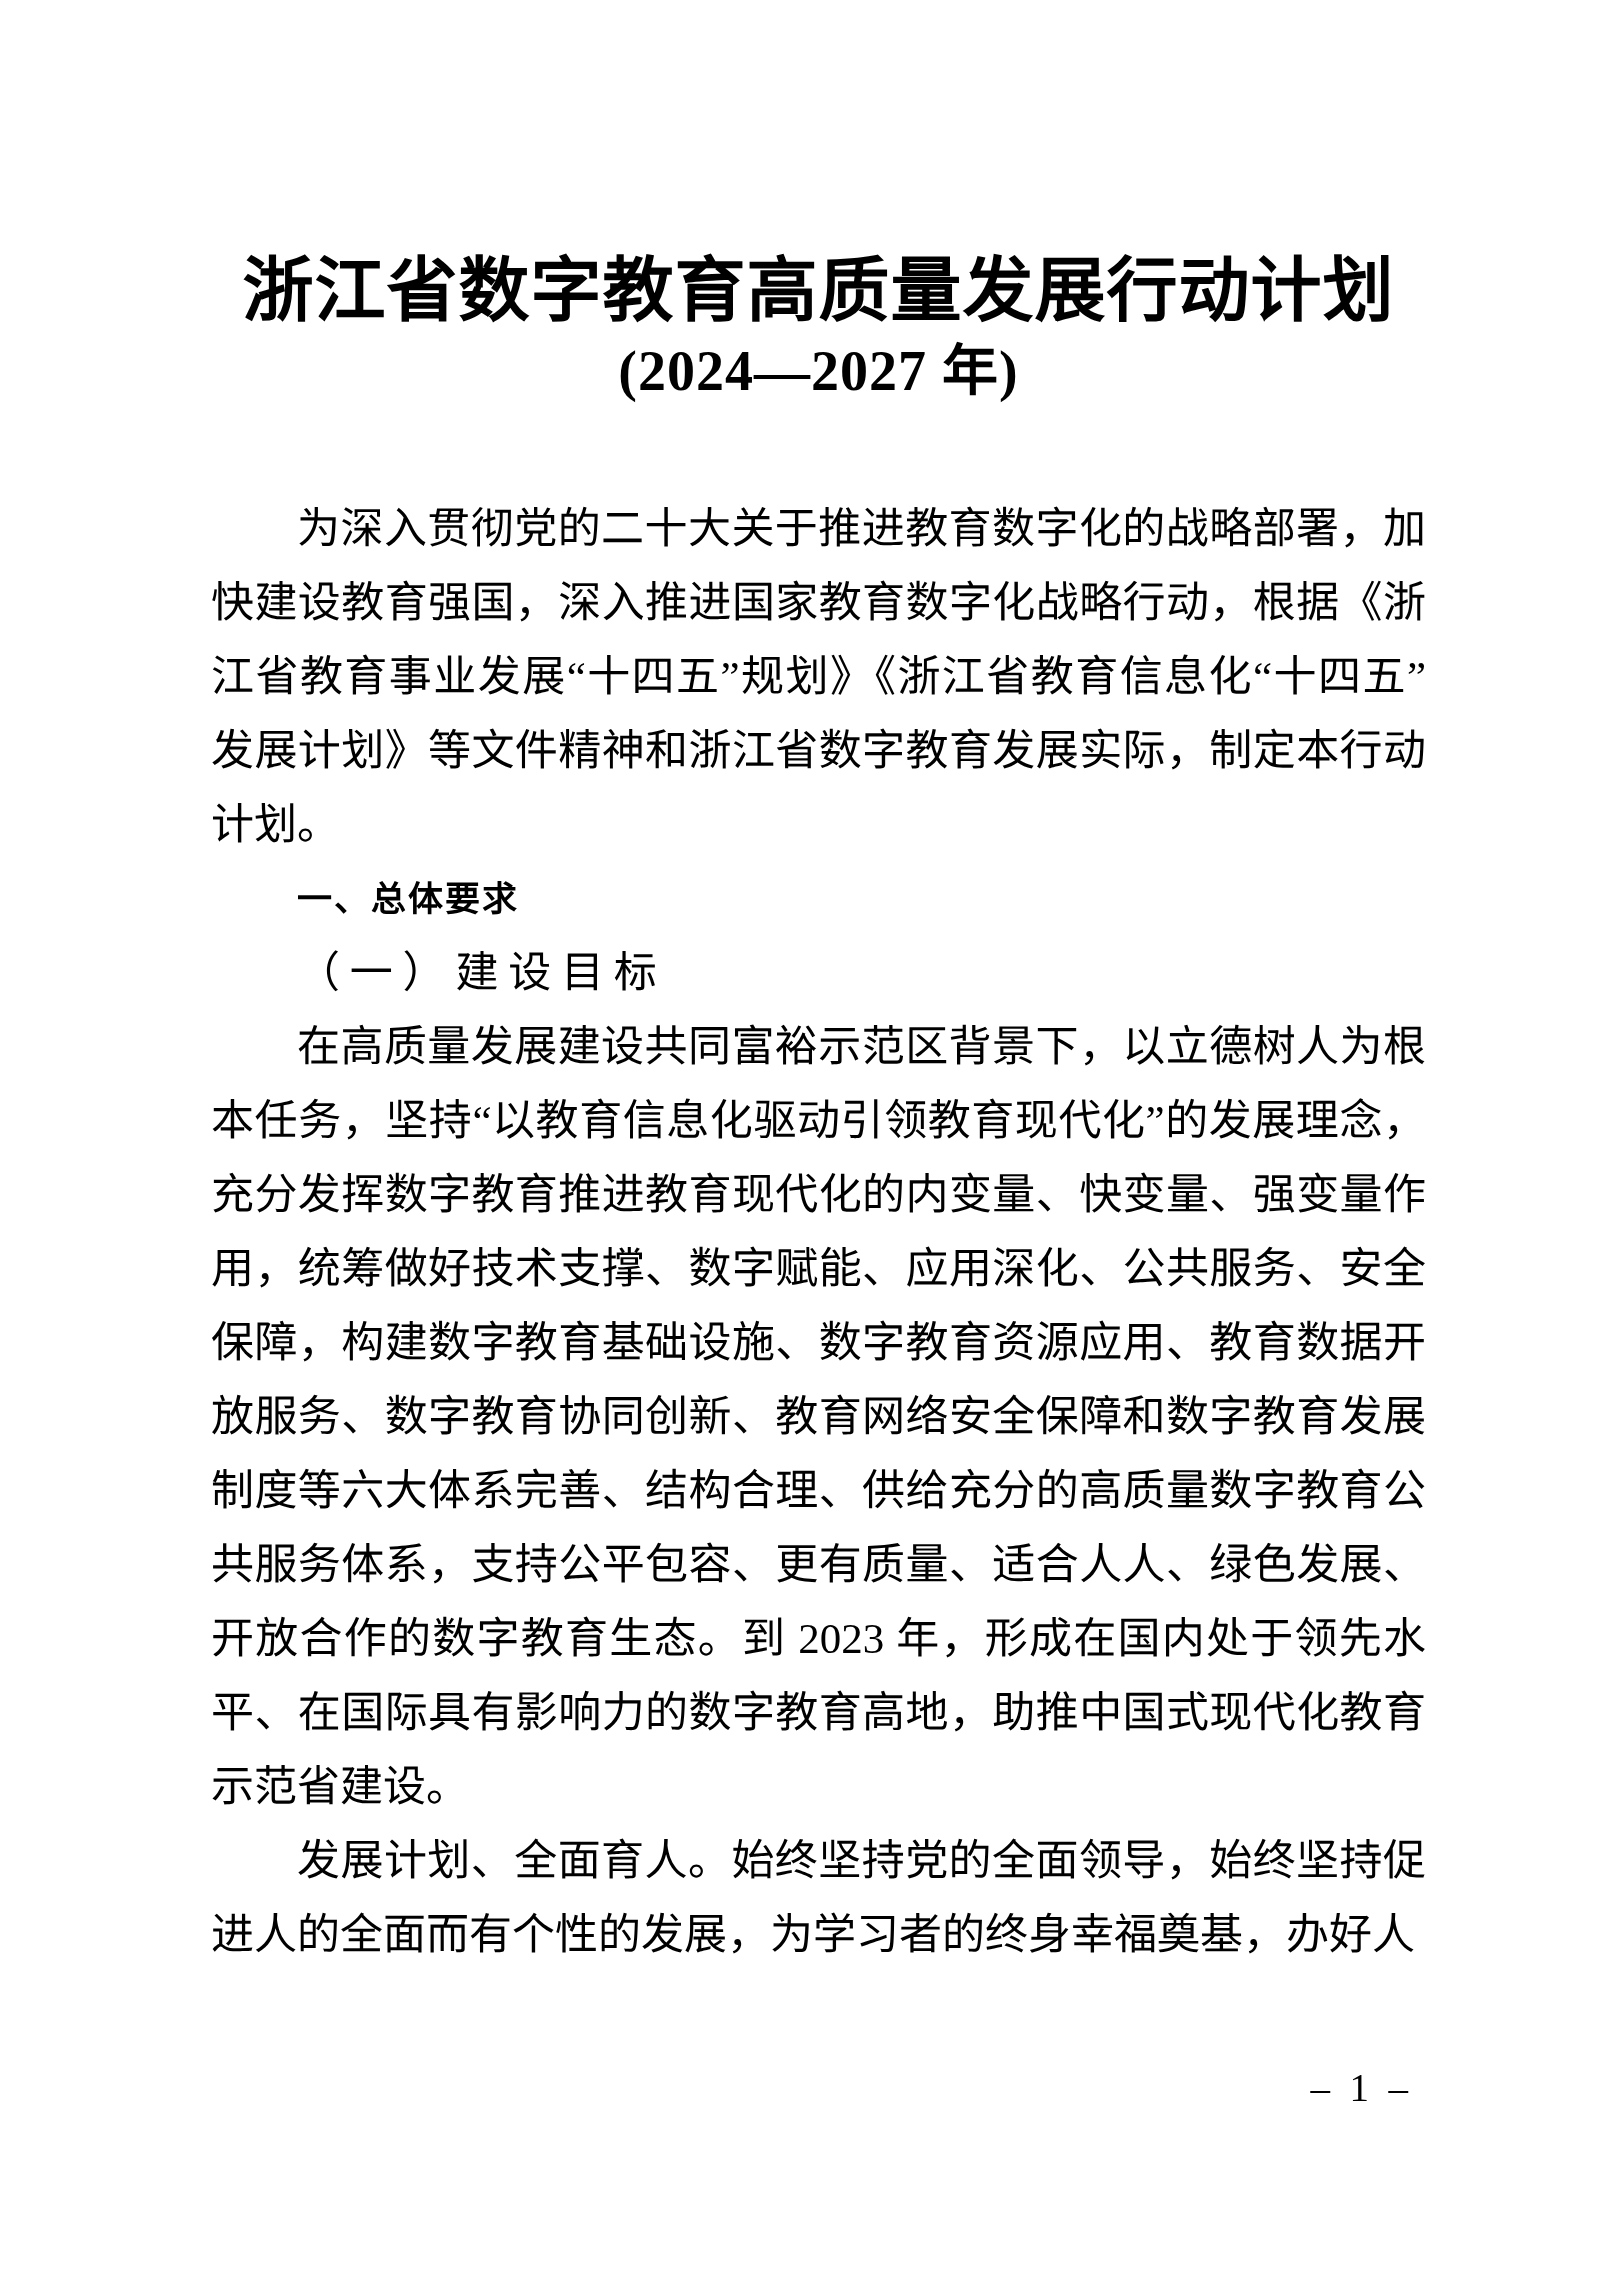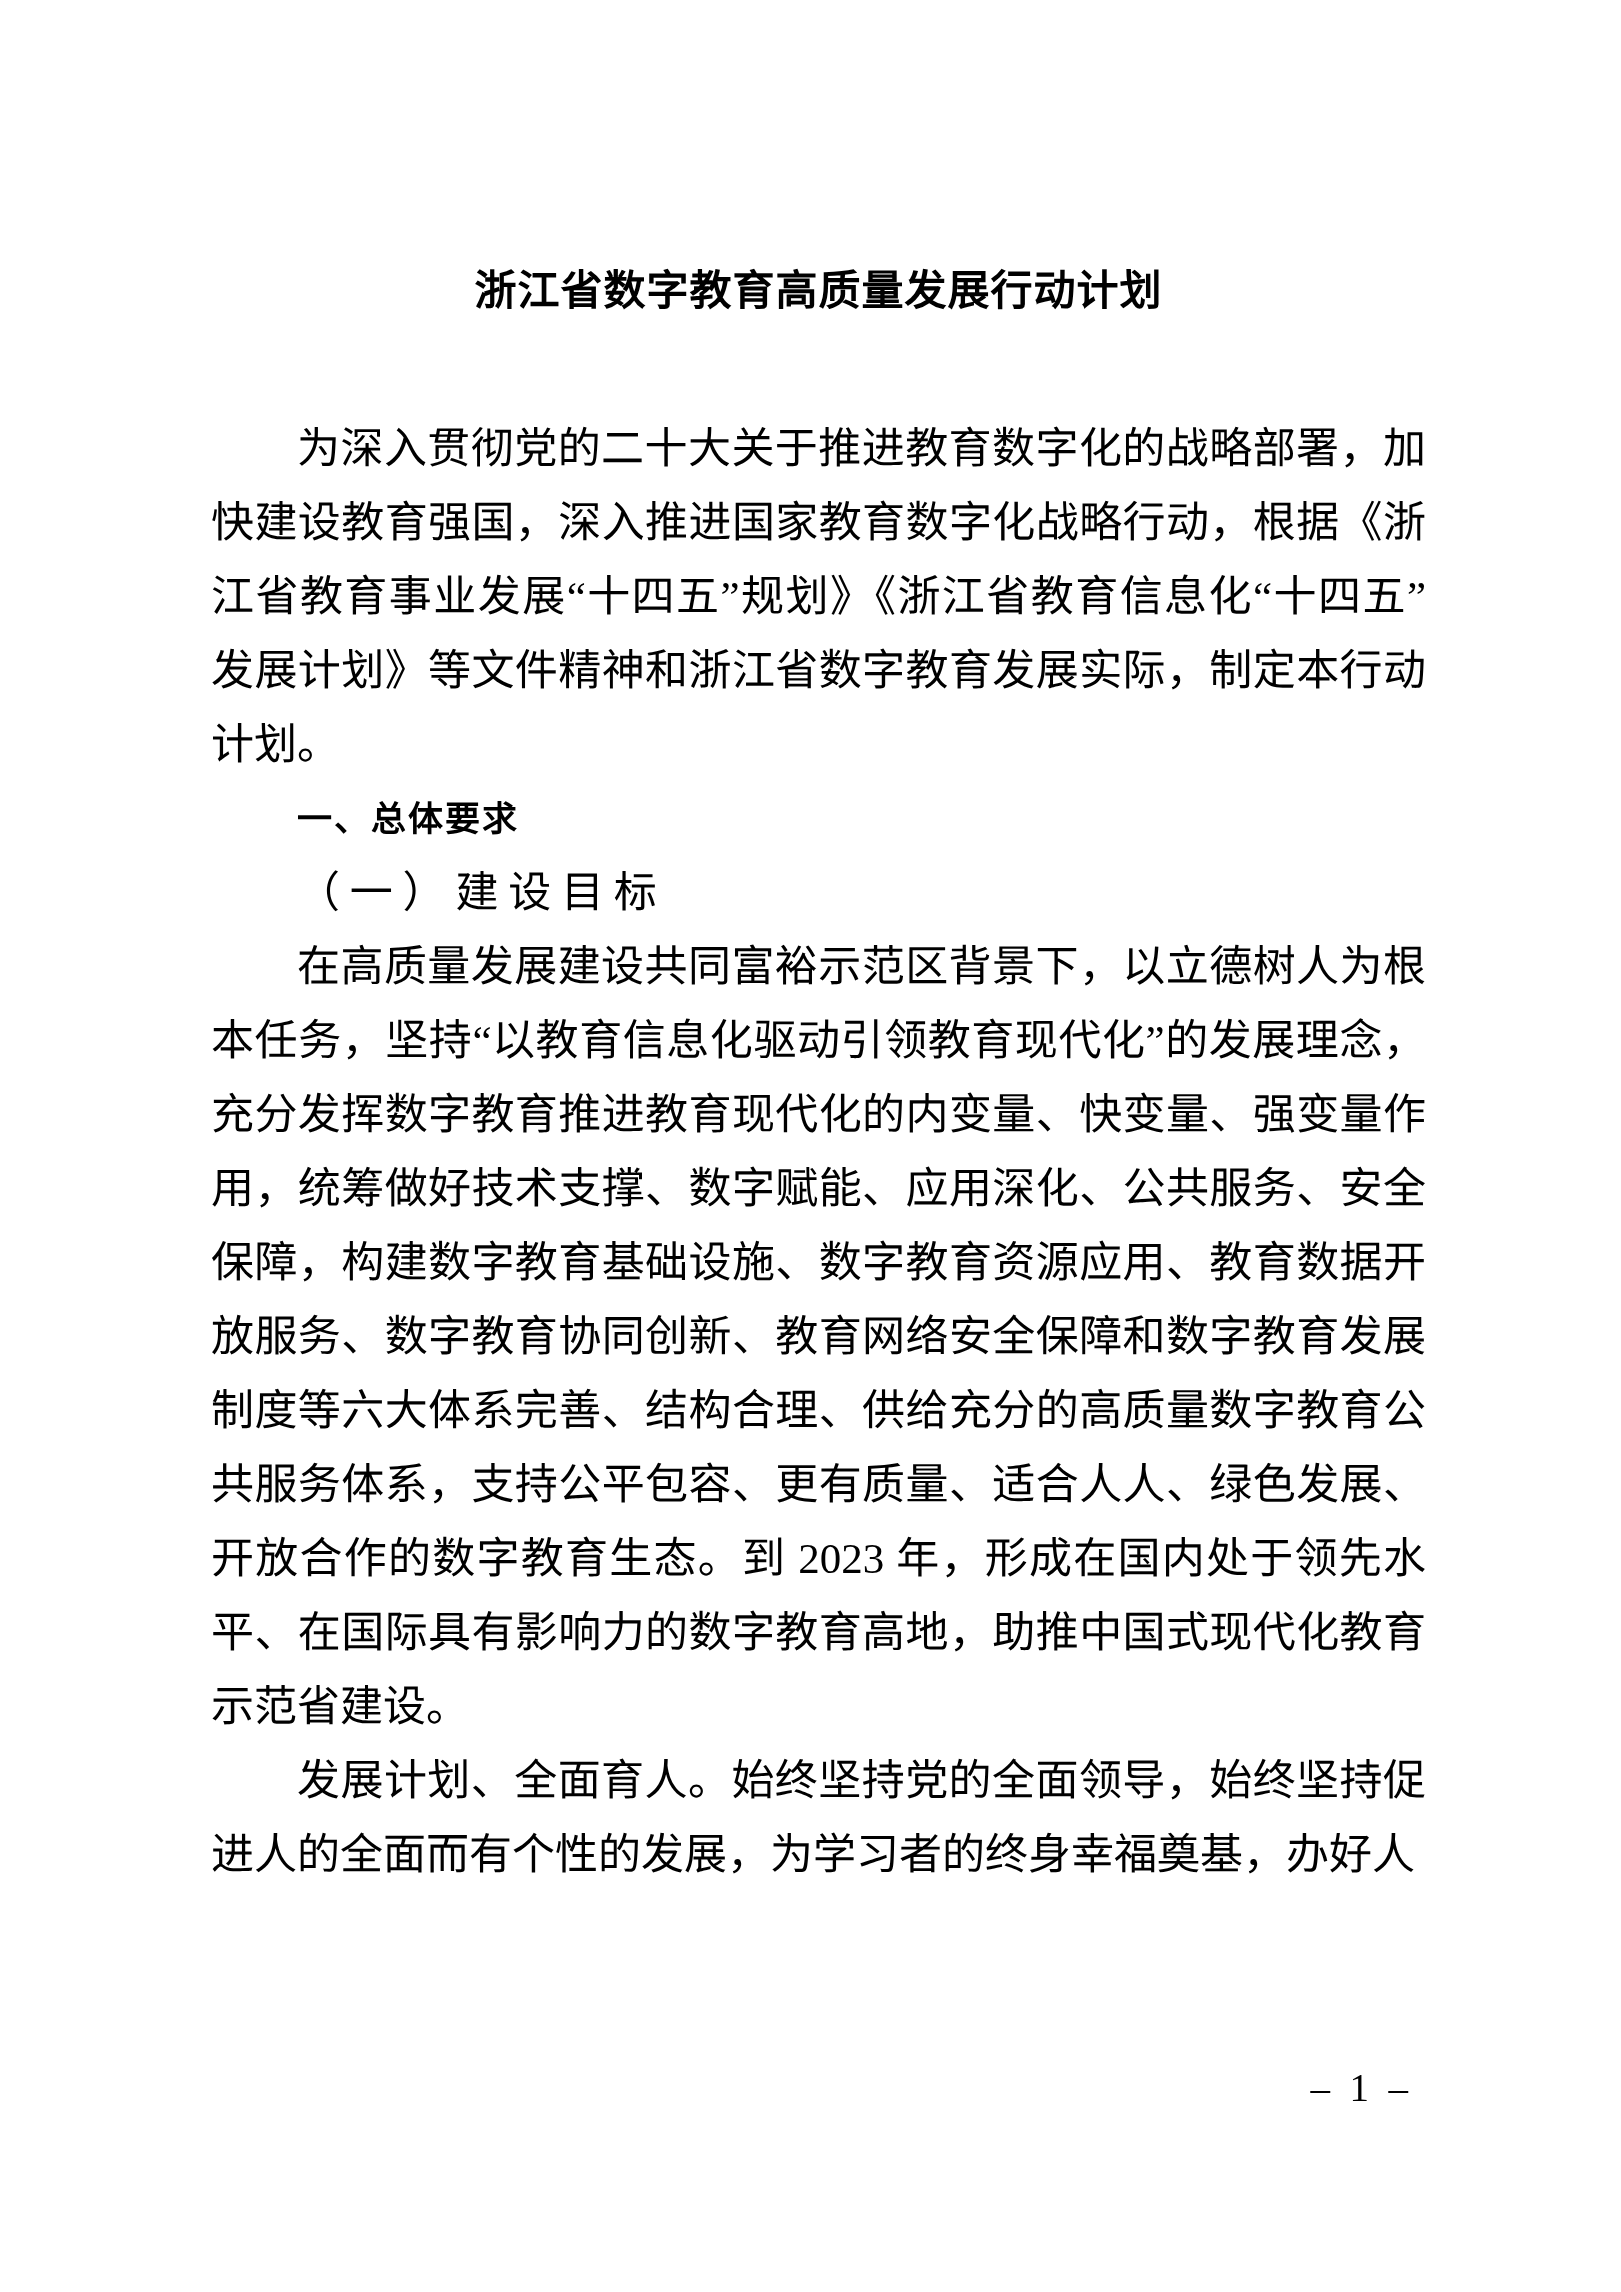--- a/index.html
+++ b/index.html
@@ -18,21 +18,21 @@
     overflow: hidden;
     font-family: "Liberation Serif", serif;
   }
   .doc-title-block {
     margin-top: 251px;
     text-align: center;
     font-weight: bold;
   }
   .title-line1 {
     font-family: "Liberation Sans", sans-serif;
-    font-size: 42px;
+    font-size: 71px;
     line-height: 80px;
     letter-spacing: 1px;
     white-space: nowrap;
   }
   .title-line2 {
     font-family: "Liberation Serif", serif;
     font-size: 56px;
     line-height: 80px;
     letter-spacing: 1px;
     white-space: nowrap;
@@ -76,20 +76,21 @@
     white-space: nowrap;
   }
 </style>
 </head>
 <body>
 
 <div class="page">
 
   <div class="doc-title-block">
     <div class="title-line1">浙江省数字教育高质量发展行动计划</div>
+    <div class="title-line2">(2024—2027 年)</div>
   </div>
 
   <div class="doc-body">
     <p class="para">为深入贯彻党的二十大关于推进教育数字化的战略部署，加快建设教育强国，深入推进国家教育数字化战略行动，根据《浙江省教育事业发展“十四五”规划》《浙江省教育信息化“十四五”发展计划》等文件精神和浙江省数字教育发展实际，制定本行动计划。</p>
 
     <h2 class="section-heading">一、总体要求</h2>
 
     <h3 class="sub-heading">（一）建设目标</h3>
 
     <p class="para">在高质量发展建设共同富裕示范区背景下，以立德树人为根本任务，坚持“以教育信息化驱动引领教育现代化”的发展理念，充分发挥数字教育推进教育现代化的内变量、快变量、强变量作用，统筹做好技术支撑、数字赋能、应用深化、公共服务、安全保障，构建数字教育基础设施、数字教育资源应用、教育数据开放服务、数字教育协同创新、教育网络安全保障和数字教育发展制度等六大体系完善、结构合理、供给充分的高质量数字教育公共服务体系，支持公平包容、更有质量、适合人人、绿色发展、开放合作的数字教育生态。到 2023 年，形成在国内处于领先水平、在国际具有影响力的数字教育高地，助推中国式现代化教育示范省建设。</p>

